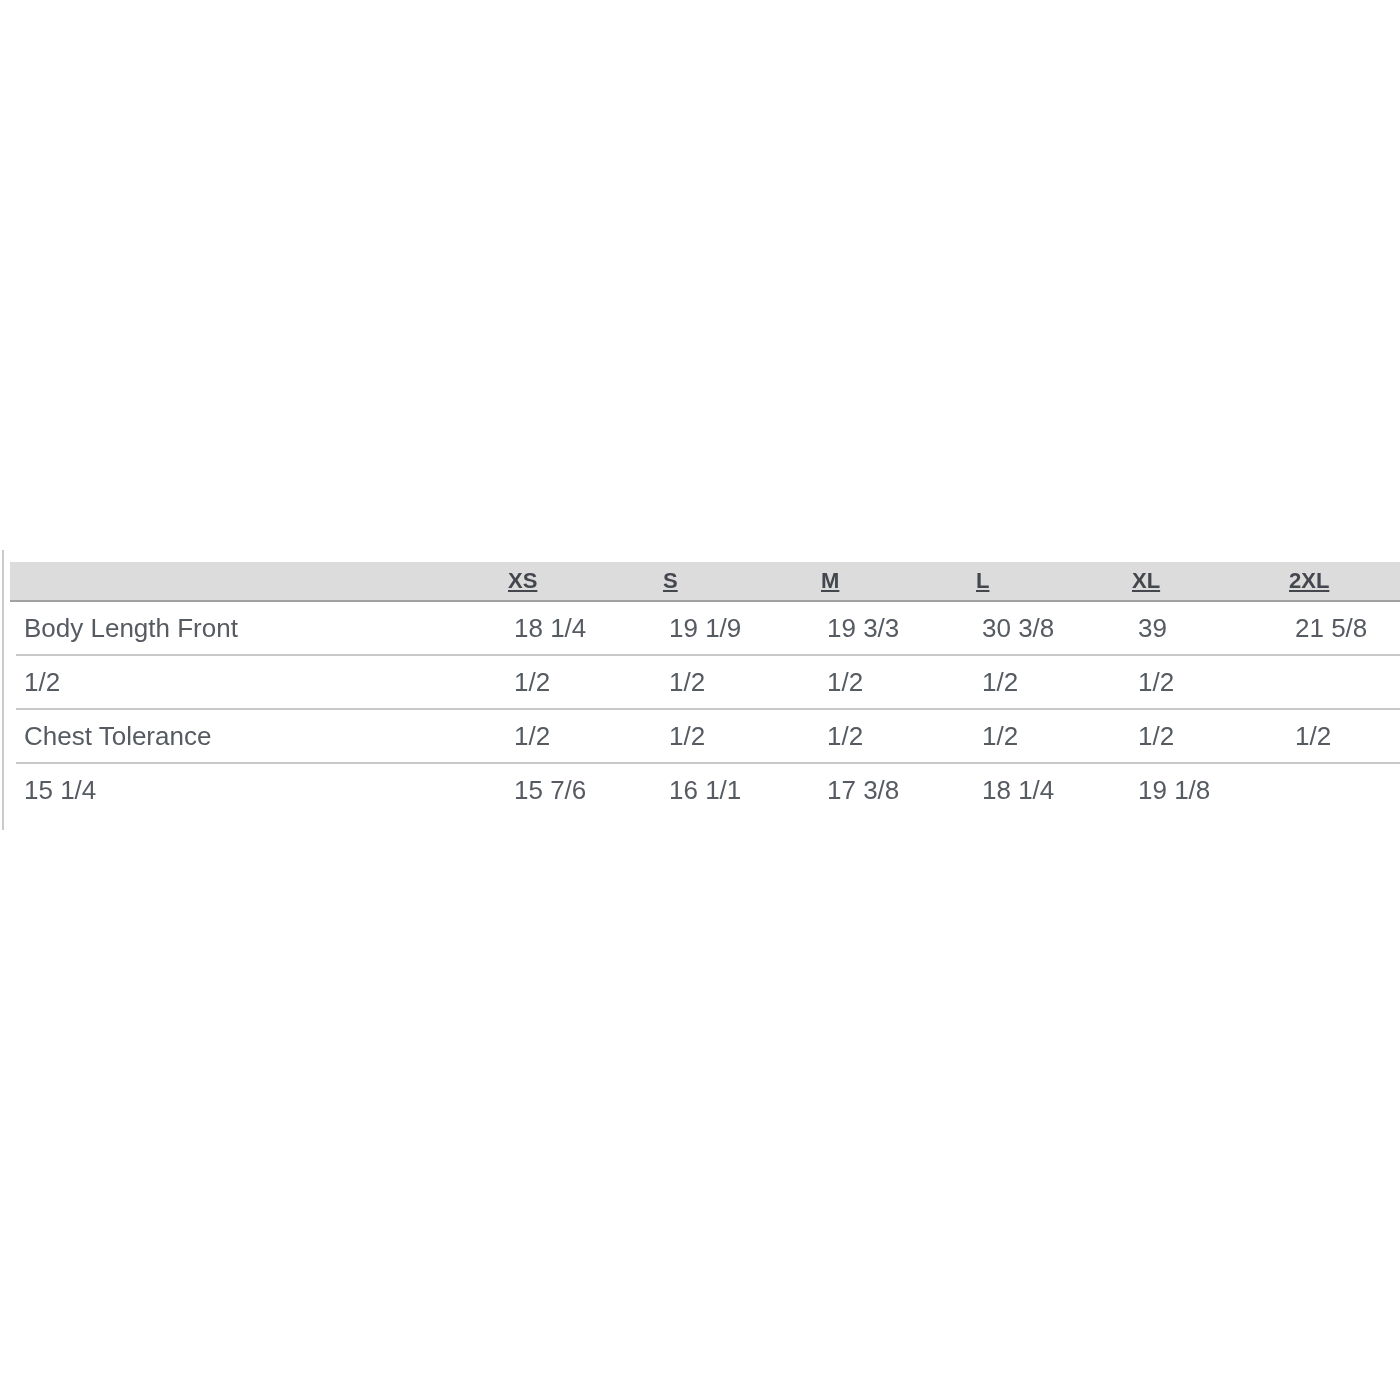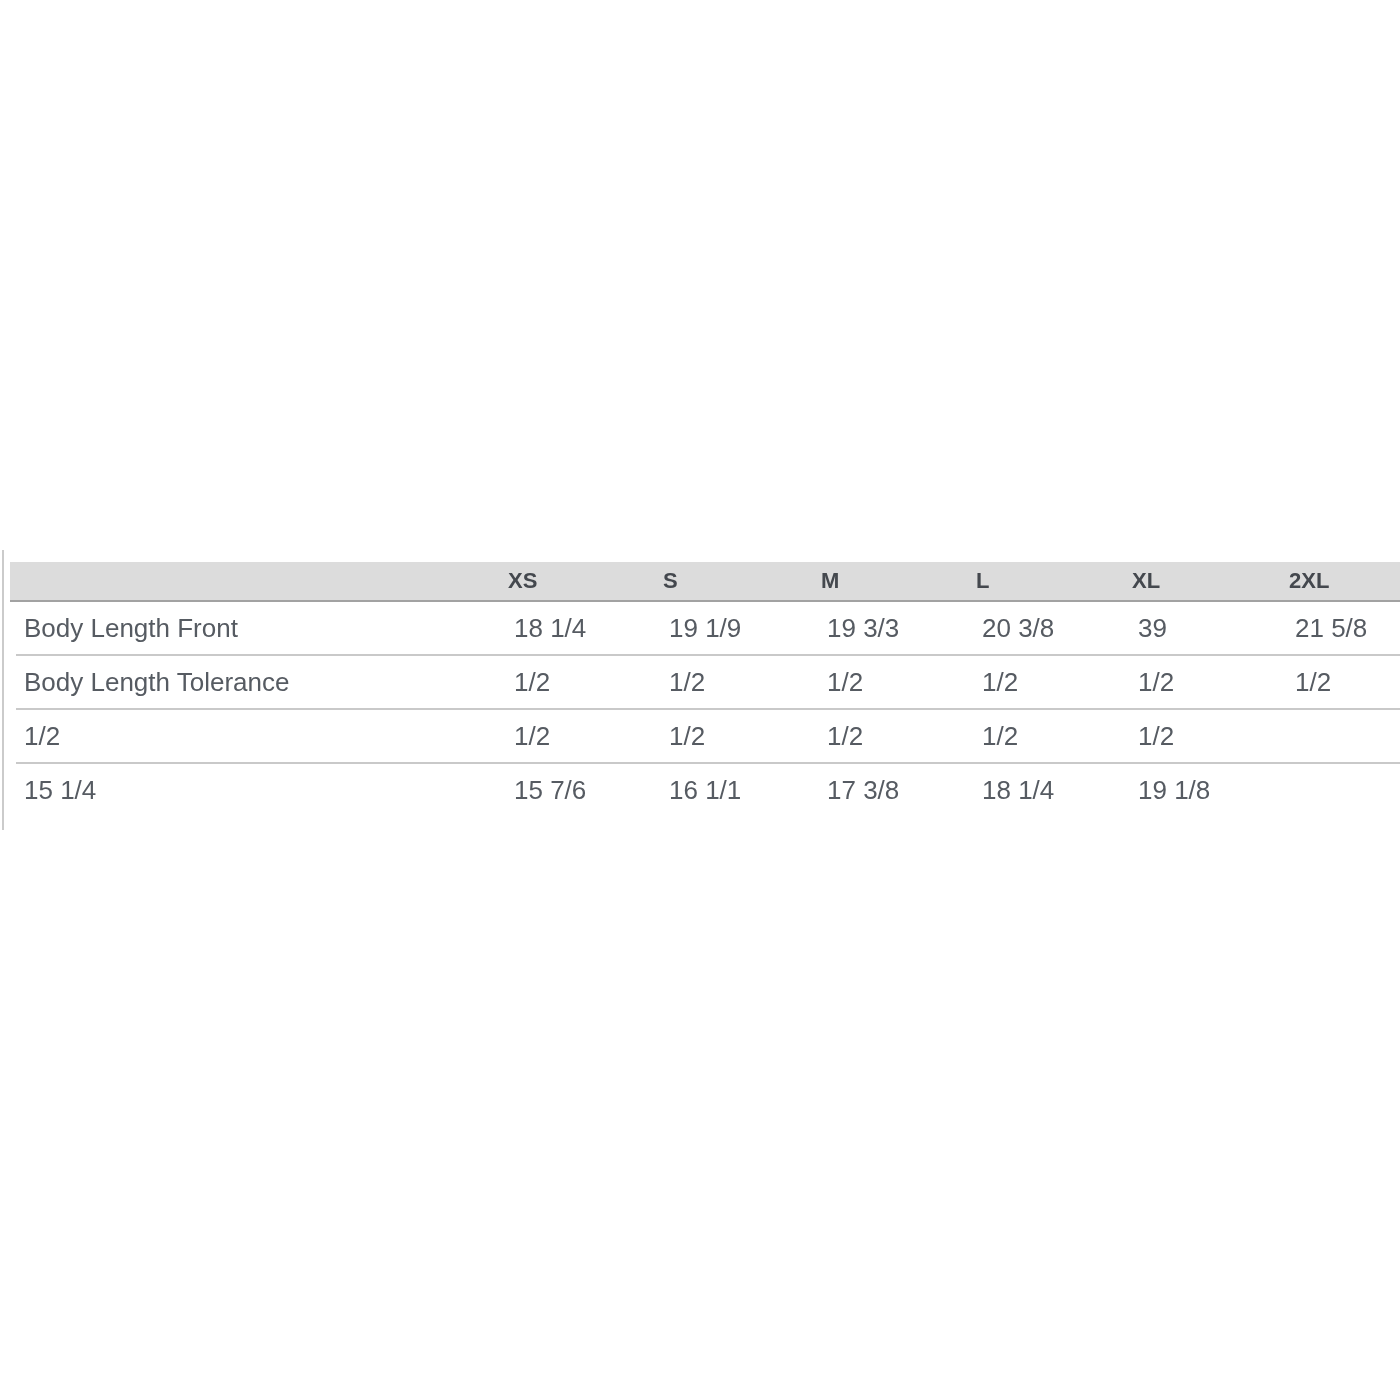--- a/index.html
+++ b/index.html
@@ -41,20 +41,21 @@
     white-space: nowrap;
     overflow: hidden;
   }
   .header-row {
     height: 38px;
     background: #dcdcdc;
     border-bottom: 2px solid #a2a2a2;
     color: #44484e;
     font-size: 22px;
     font-weight: bold;
+    text-decoration: underline;
   }
   .data-row {
     height: 52px;
     border-bottom: 2px solid #c9c9c9;
     color: #565b62;
     font-size: 26px;
     font-weight: normal;
     margin-left: 6px;
   }
   .data-row:last-child {
@@ -78,36 +79,36 @@
       <div>L</div>
       <div>XL</div>
       <div>2XL</div>
     </div>
 
     <div class="trow data-row">
       <div>Body Length Front</div>
       <div>18 1/4</div>
       <div>19 1/9</div>
       <div>19 3/3</div>
-      <div>20 3/8</div>
+      <div>30 3/8</div>
       <div>39</div>
       <div>21 5/8</div>
     </div>
 
     <div class="trow data-row">
-      <div>Body Length Tolerance</div>
       <div>1/2</div>
       <div>1/2</div>
       <div>1/2</div>
       <div>1/2</div>
       <div>1/2</div>
       <div>1/2</div>
     </div>
 
     <div class="trow data-row">
+      <div>Chest Tolerance</div>
       <div>1/2</div>
       <div>1/2</div>
       <div>1/2</div>
       <div>1/2</div>
       <div>1/2</div>
       <div>1/2</div>
     </div>
 
     <div class="trow data-row">
       <div>15 1/4</div>

